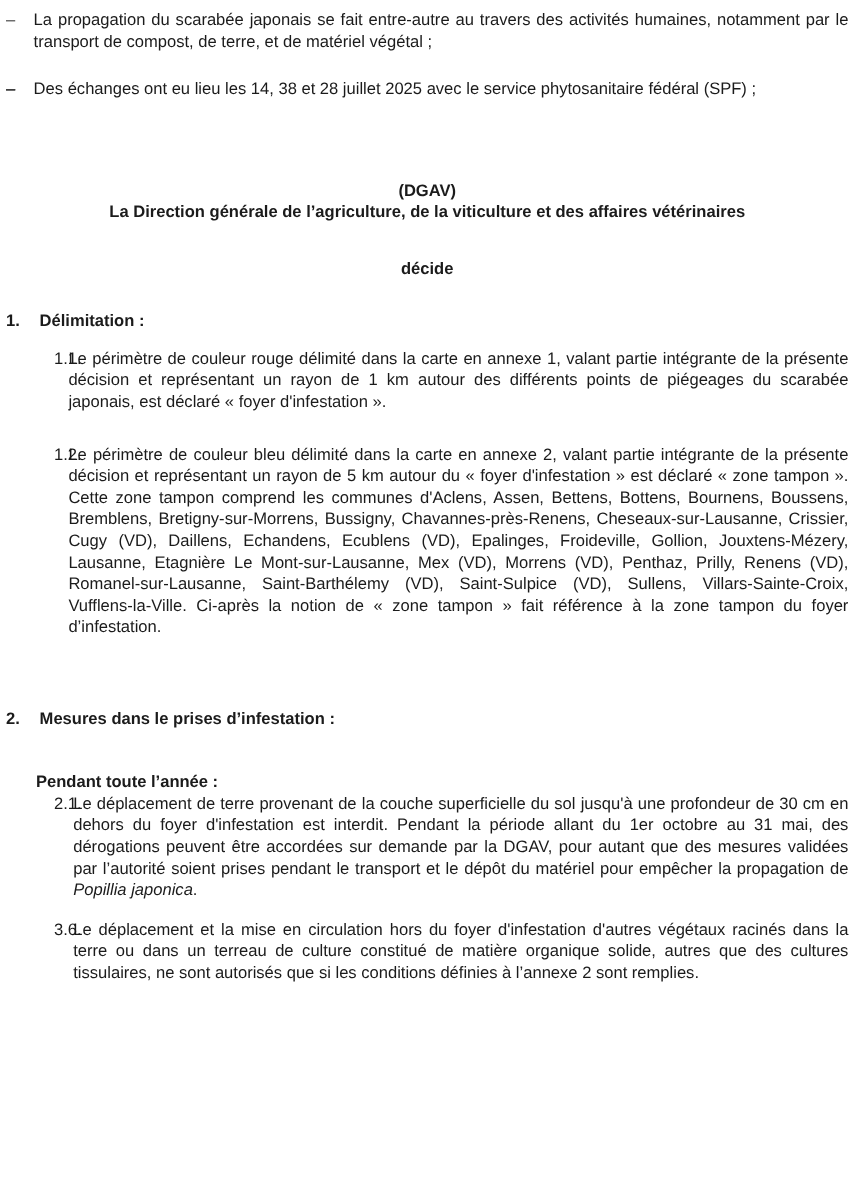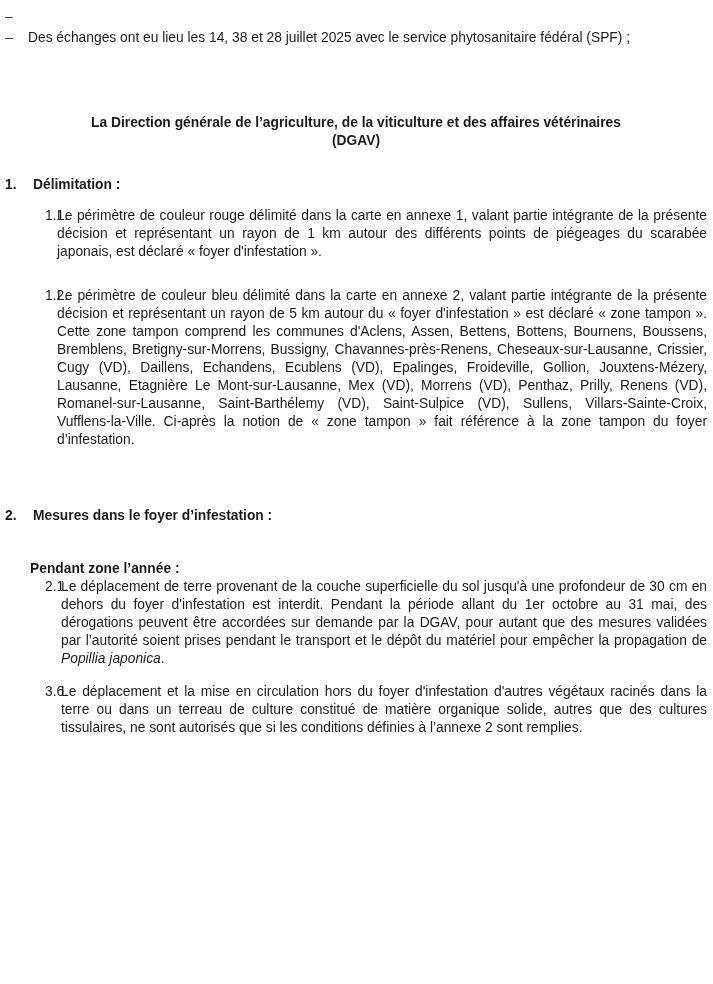--- a/index.html
+++ b/index.html
@@ -73,41 +73,42 @@
   .item-21 { margin-top: 0; }
   .item-22 { margin-top: 15px; }
 
   i { }
 </style>
 </head>
 <body>
 
 <div class="page">
 
-  <div class="bullet"><span class="marker">–</span></div>
+  <div class="bullet"><span class="marker">–</span><span>La propagation du scarabée japonais se fait entre-autre au travers des activités humaines, notamment par le transport de compost, de terre, et de matériel végétal ;</span></div>
 
   <div class="bullet"><span class="marker">–</span></div>
 
   <div class="bullet"><span class="marker">–</span></div>
 
   <div class="bullet"><span class="marker">–</span><span>Des échanges ont eu lieu les 14, 38 et 28 juillet 2025 avec le service phytosanitaire fédéral (SPF) ;</span></div>
 
   <div class="main-heading">
+    <div>(DGAV)</div>
     <div>La Direction générale de l’agriculture, de la viticulture et des affaires vétérinaires</div>
-    <div>(DGAV)</div>
   </div>
 
+  <div class="decide">décide</div>
 
   <div class="section-title section-1"><span class="sec-num">1.</span><span>Délimitation :</span></div>
 
   <div class="sub-item item-11"><span class="item-num">1.1.</span><span>Le périmètre de couleur rouge délimité dans la carte en annexe 1, valant partie intégrante de la présente décision et représentant un rayon de 1 km autour des différents points de piégeages du scarabée japonais, est déclaré « foyer d'infestation ».</span></div>
 
   <div class="sub-item item-12"><span class="item-num">1.2.</span><span>Le périmètre de couleur bleu délimité dans la carte en annexe 2, valant partie intégrante de la présente décision et représentant un rayon de 5 km autour du « foyer d'infestation » est déclaré « zone tampon ». Cette zone tampon comprend les communes d'Aclens, Assen, Bettens, Bottens, Bournens, Boussens, Bremblens, Bretigny-sur-Morrens, Bussigny, Chavannes-près-Renens, Cheseaux-sur-Lausanne, Crissier, Cugy (VD), Daillens, Echandens, Ecublens (VD), Epalinges, Froideville, Gollion, Jouxtens-Mézery, Lausanne, Etagnière Le Mont-sur-Lausanne, Mex (VD), Morrens (VD), Penthaz, Prilly, Renens (VD), Romanel-sur-Lausanne, Saint-Barthélemy (VD), Saint-Sulpice (VD), Sullens, Villars-Sainte-Croix, Vufflens-la-Ville. Ci-après la notion de « zone tampon » fait référence à la zone tampon du foyer d’infestation.</span></div>
 
-  <div class="section-title section-2"><span class="sec-num">2.</span><span>Mesures dans le foyer d’infestation :</span></div>
+  <div class="section-title section-2"><span class="sec-num">2.</span><span>Mesures dans le prises d’infestation :</span></div>
 
-  <div class="subheading">Pendant zone l’année :</div>
+  <div class="subheading">Pendant toute l’année :</div>
 
   <div class="sub-item sub-item-l2 item-21"><span class="item-num">2.1.</span><span>Le déplacement de terre provenant de la couche superficielle du sol jusqu'à une profondeur de 30 cm en dehors du foyer d'infestation est interdit. Pendant la période allant du 1er octobre au 31 mai, des dérogations peuvent être accordées sur demande par la DGAV, pour autant que des mesures validées par l’autorité soient prises pendant le transport et le dépôt du matériel pour empêcher la propagation de </span><i>Popillia japonica</i><span>.</span></div>
 
   <div class="sub-item sub-item-l2 item-22"><span class="item-num">3.6.</span><span>Le déplacement et la mise en circulation hors du foyer d'infestation d'autres végétaux racinés dans la terre ou dans un terreau de culture constitué de matière organique solide, autres que des cultures tissulaires, ne sont autorisés que si les conditions définies à l’annexe 2 sont remplies.</span></div>
 
 </div>
 
 </body></html>

